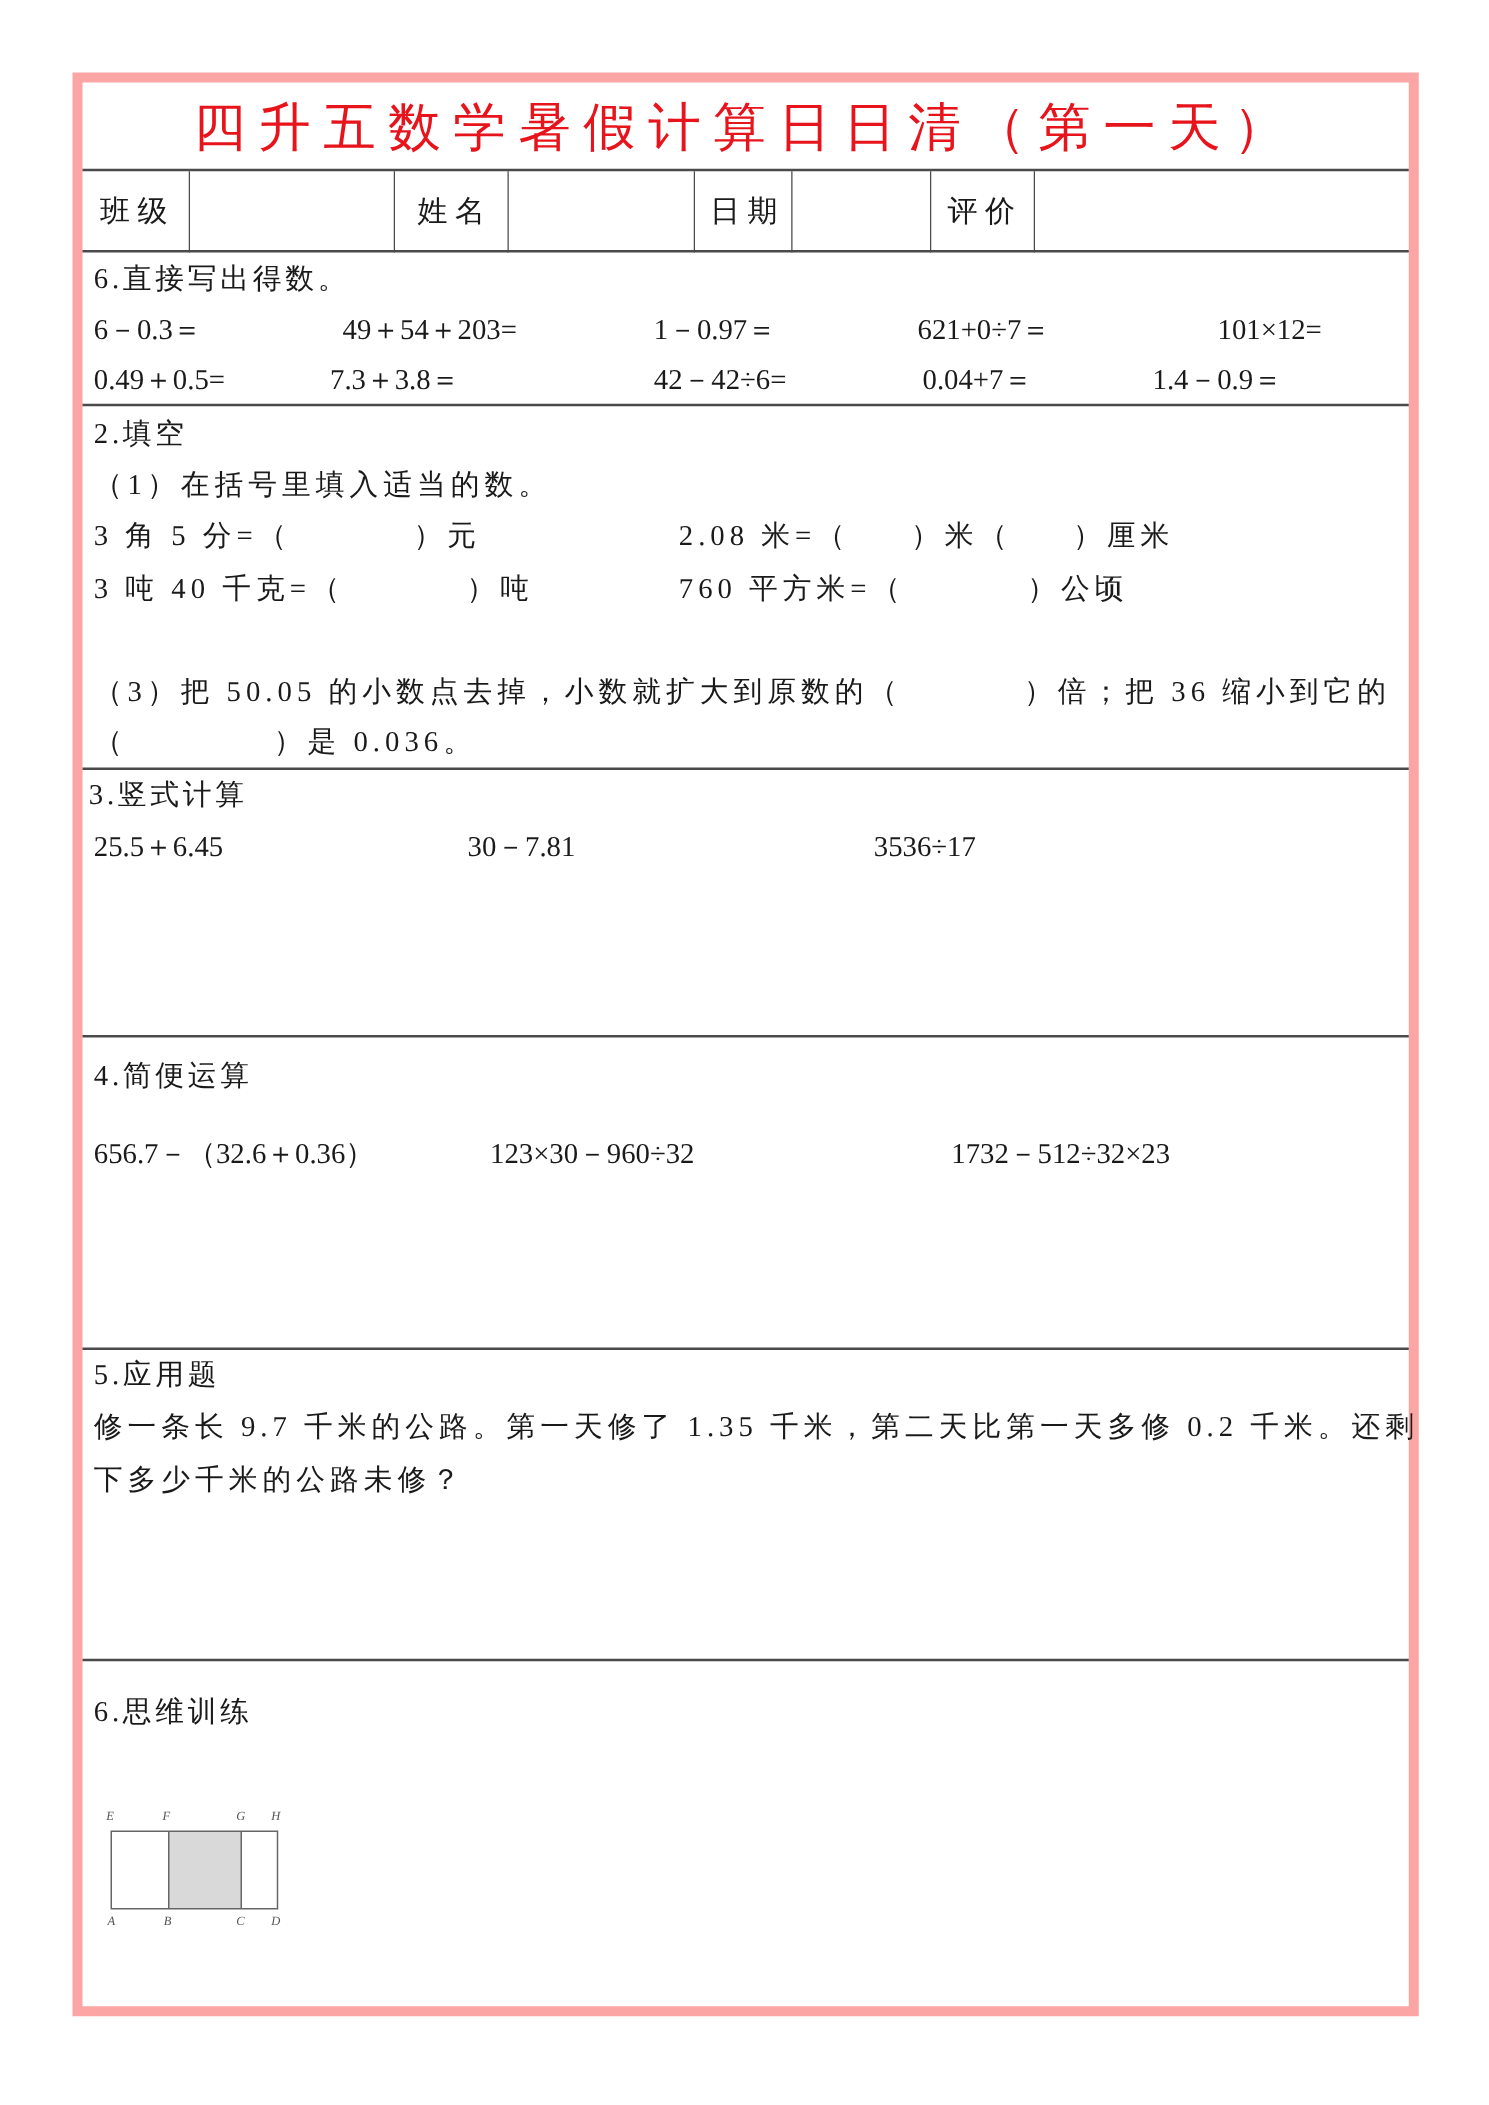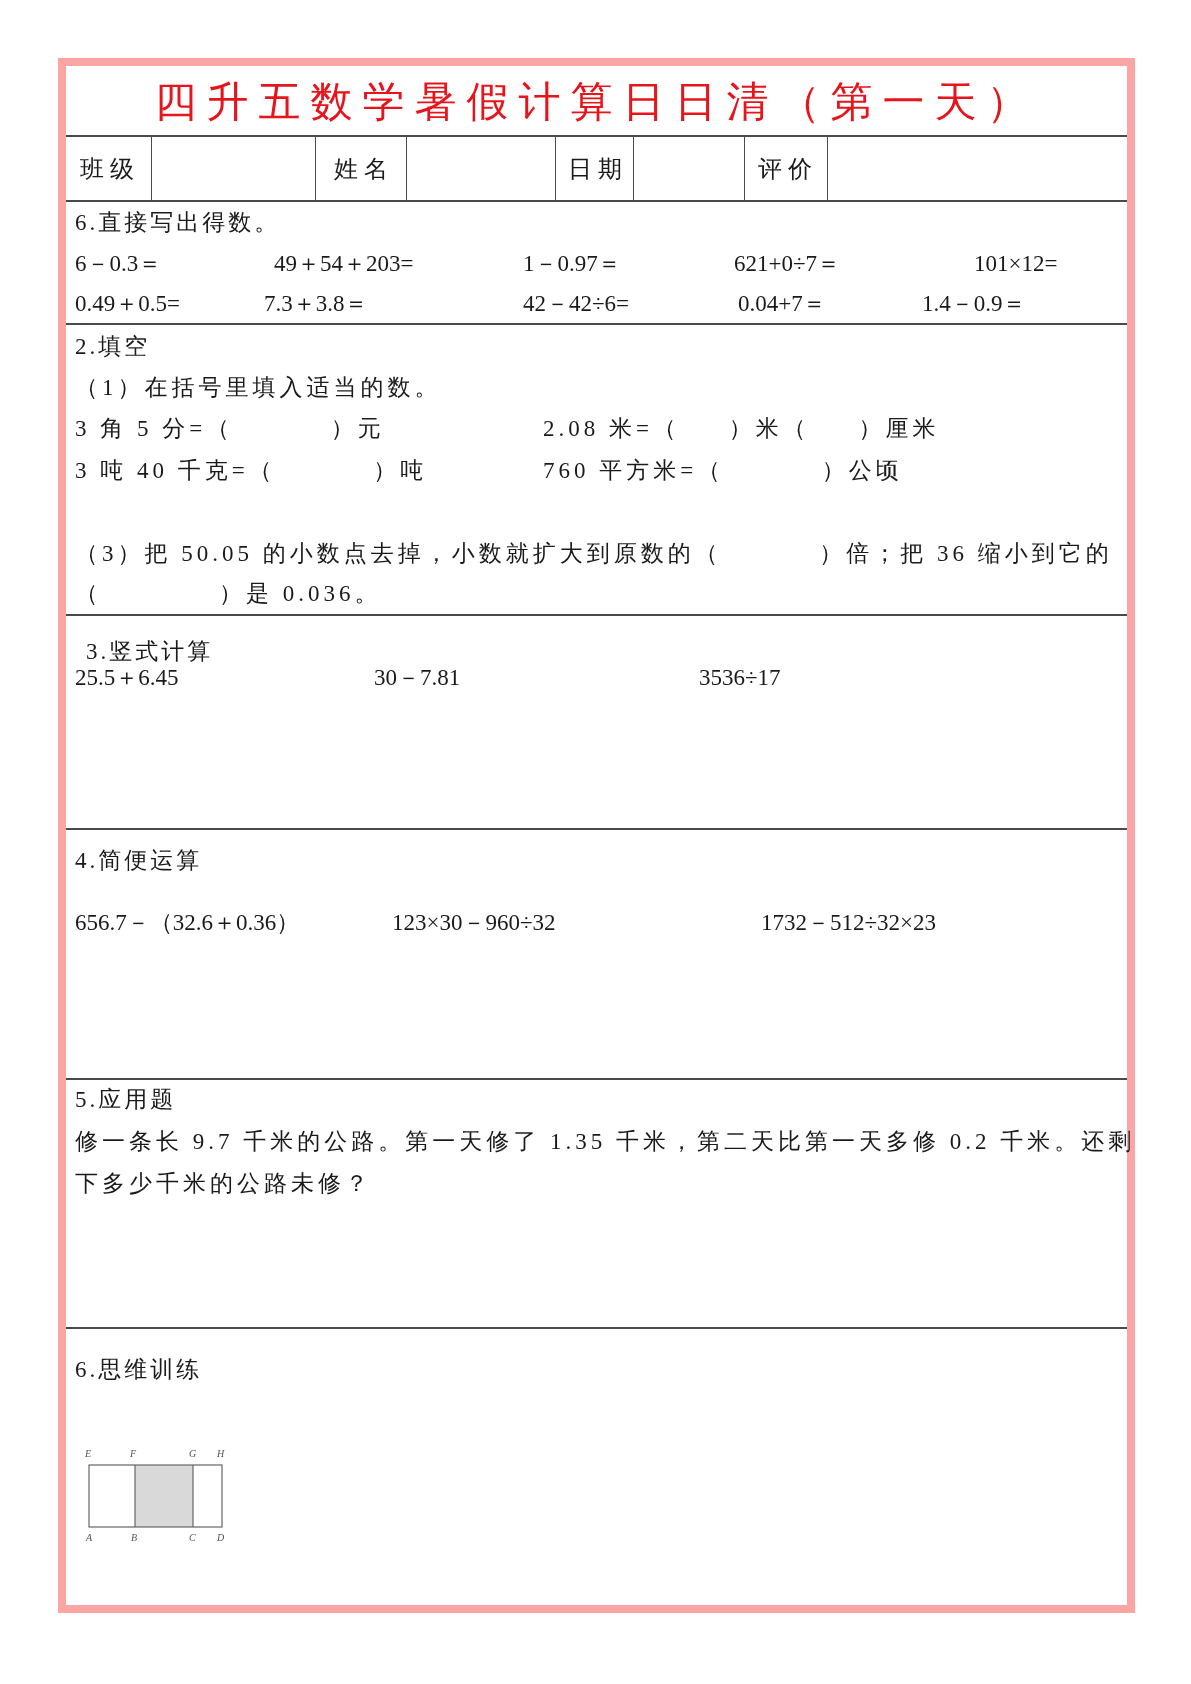--- a/index.html
+++ b/index.html
@@ -62,21 +62,21 @@
   <div class="t h" style="left:9px;top:266px;">2.填空</div>
   <div class="t cn" style="left:9px;top:307px;">（1）在括号里填入适当的数。</div>
   <div class="t cn" style="left:9px;top:348px;">3 角 5 分=（          ）元</div>
   <div class="t cn" style="left:477px;top:348px;">2.08 米=（     ）米（     ）厘米</div>
   <div class="t cn" style="left:9px;top:390px;">3 吨 40 千克=（          ）吨</div>
   <div class="t cn" style="left:477px;top:390px;">760 平方米=（          ）公顷</div>
   <div class="t cn" style="left:9px;top:473px;">（3）把 50.05 的小数点去掉，小数就扩大到原数的（          ）倍；把 36 缩小到它的</div>
   <div class="t cn" style="left:9px;top:513px;">（            ）是 0.036。</div>
   <div class="hline" style="top:548px;"></div>
 
-  <div class="t h" style="left:20px;top:555px;margin-top:16px;">3.竖式计算</div>
+  <div class="t h" style="left:5px;top:555px;">3.竖式计算</div>
   <div class="t" style="left:9px;top:597px;">25.5＋6.45</div>
   <div class="t" style="left:308px;top:597px;">30－7.81</div>
   <div class="t" style="left:633px;top:597px;">3536÷17</div>
   <div class="hline" style="top:762px;"></div>
 
   <div class="t h" style="left:9px;top:780px;">4.简便运算</div>
   <div class="t" style="left:9px;top:842px;">656.7－（32.6＋0.36）</div>
   <div class="t" style="left:326px;top:842px;">123×30－960÷32</div>
   <div class="t" style="left:695px;top:842px;">1732－512÷32×23</div>
   <div class="hline" style="top:1012px;"></div>

